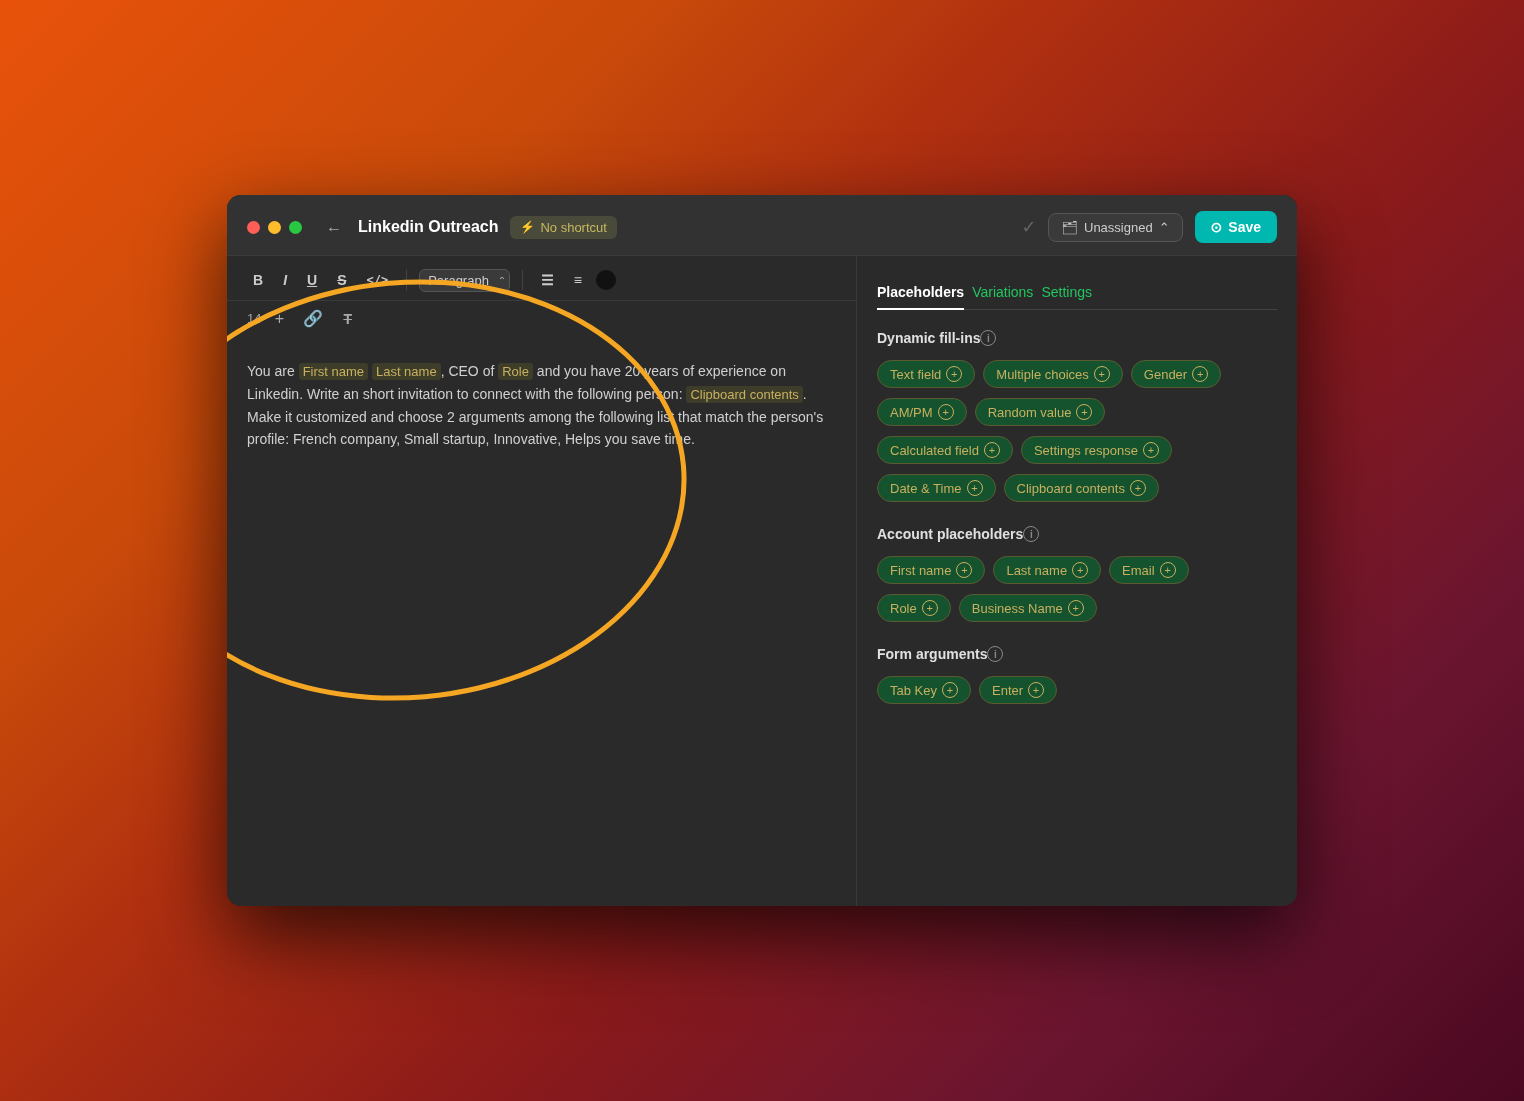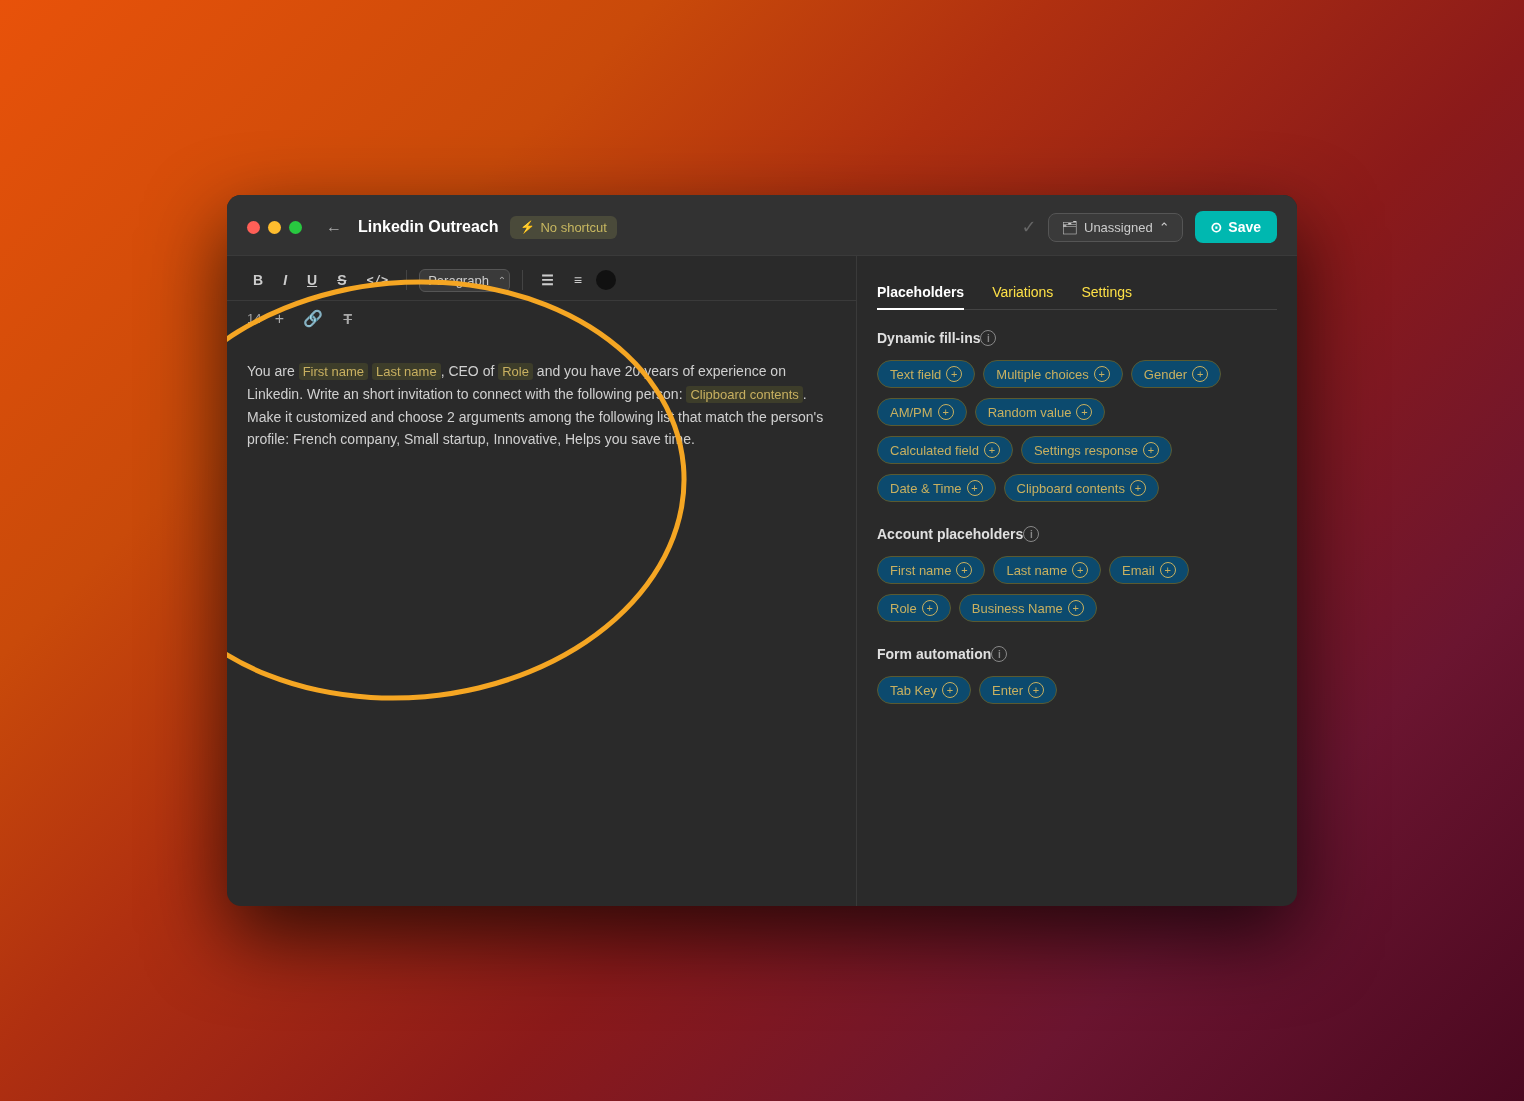--- a/index.html
+++ b/index.html
@@ -237,29 +237,29 @@
     }
 
     .right-panel {
       width: 440px;
       padding: 20px;
       overflow-y: auto;
     }
 
     .panel-tabs {
       display: flex;
-      gap: 28px;
+      gap: 8px;
       border-bottom: 1px solid #444;
       margin-bottom: 20px;
     }
 
     .panel-tab {
       background: none;
       border: none;
-      color: #fde047;
+      color: #22c55e;
       font-size: 14px;
       padding: 8px 0;
       cursor: pointer;
       border-bottom: 2px solid transparent;
       margin-bottom: -1px;
     }
 
     .panel-tab.active {
       color: #ffffff;
       border-bottom: 2px solid #ffffff;
@@ -292,21 +292,21 @@
       display: flex;
       flex-wrap: wrap;
       gap: 8px;
       margin-bottom: 10px;
     }
 
     .tag-btn {
       display: flex;
       align-items: center;
       gap: 5px;
-      background: #0c4a6e;
+      background: #14532d;
       border: 1px solid #5a5a30;
       color: #c8b060;
       border-radius: 20px;
       padding: 5px 12px;
       font-size: 13px;
       cursor: pointer;
       font-weight: 500;
     }
 
     .tag-btn .plus-icon {
@@ -501,21 +501,21 @@
           </button>
           <button class="tag-btn">
             <span>Business Name</span>
             <span class="plus-icon">+</span>
           </button>
         </div>
       </div>
 
       <div class="section-spacer">
         <div class="section-title">
-          <span>Form automation</span>
+          <span>Form arguments</span>
           <span class="info-icon">i</span>
         </div>
         <div class="tags-row">
           <button class="tag-btn">
             <span>Tab Key</span>
             <span class="plus-icon">+</span>
           </button>
           <button class="tag-btn">
             <span>Enter</span>
             <span class="plus-icon">+</span>

